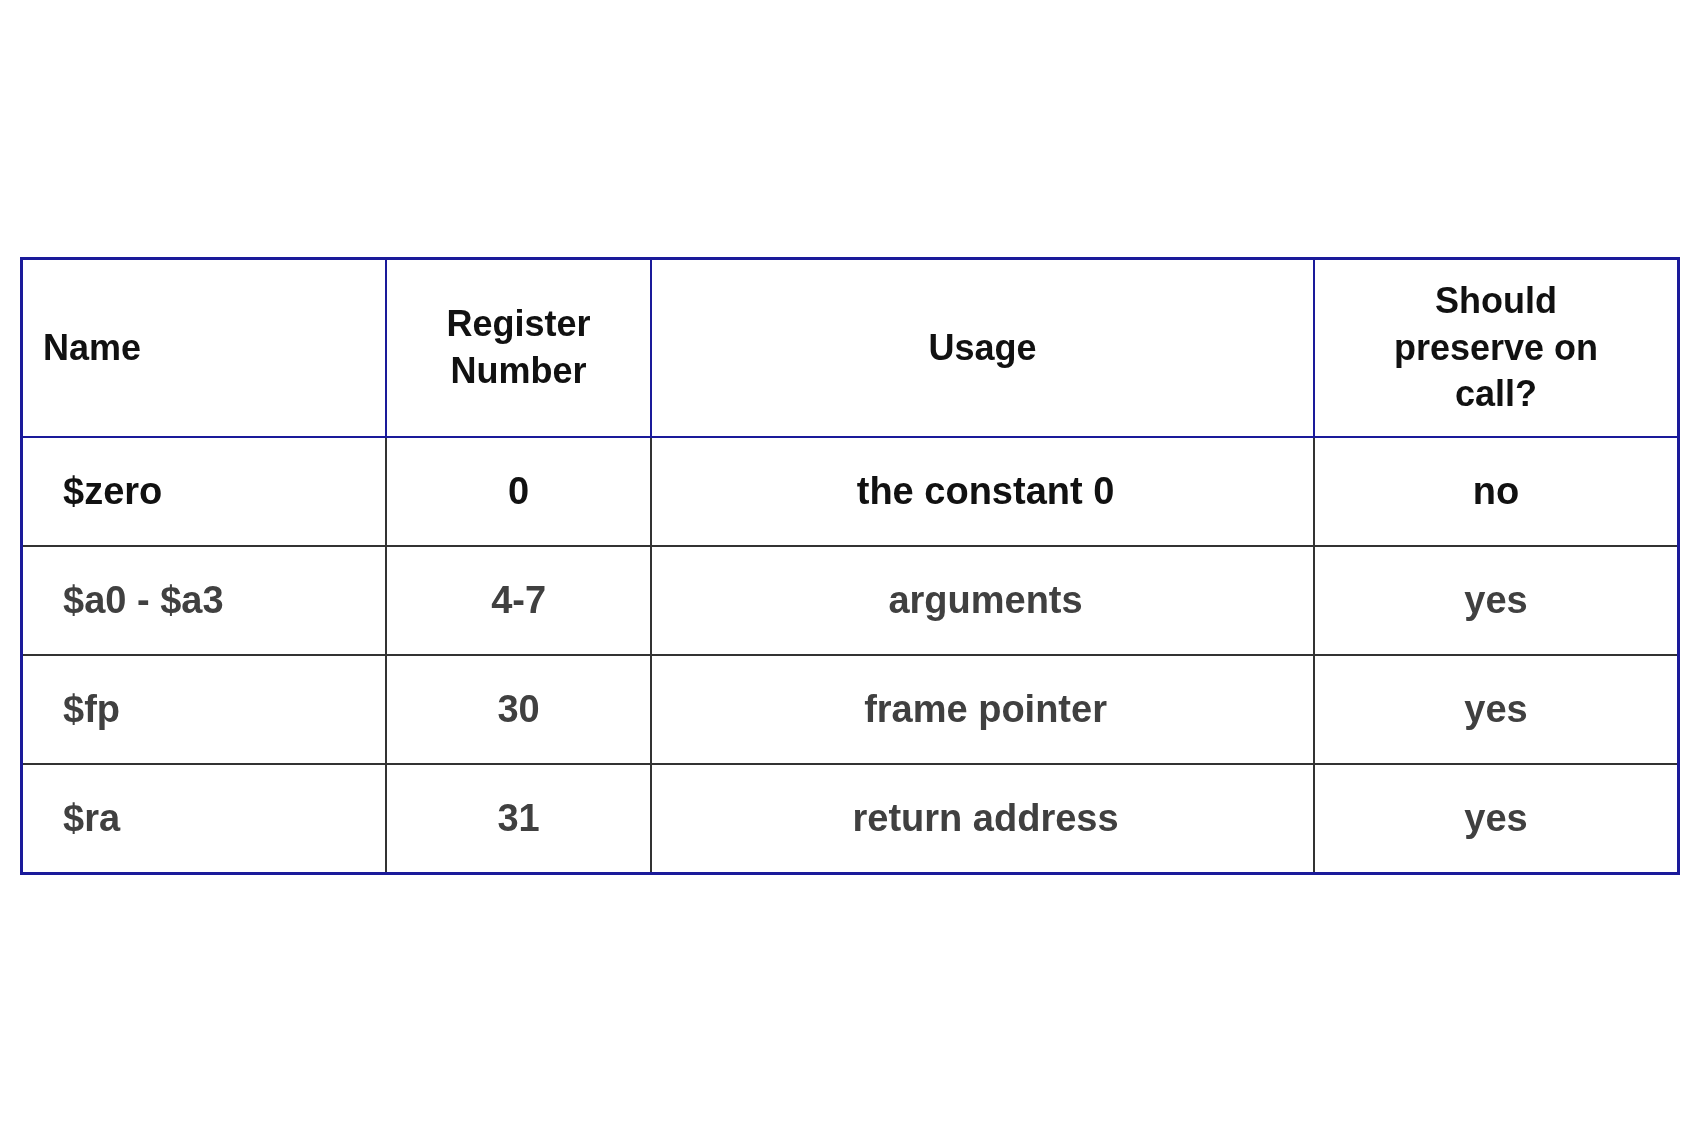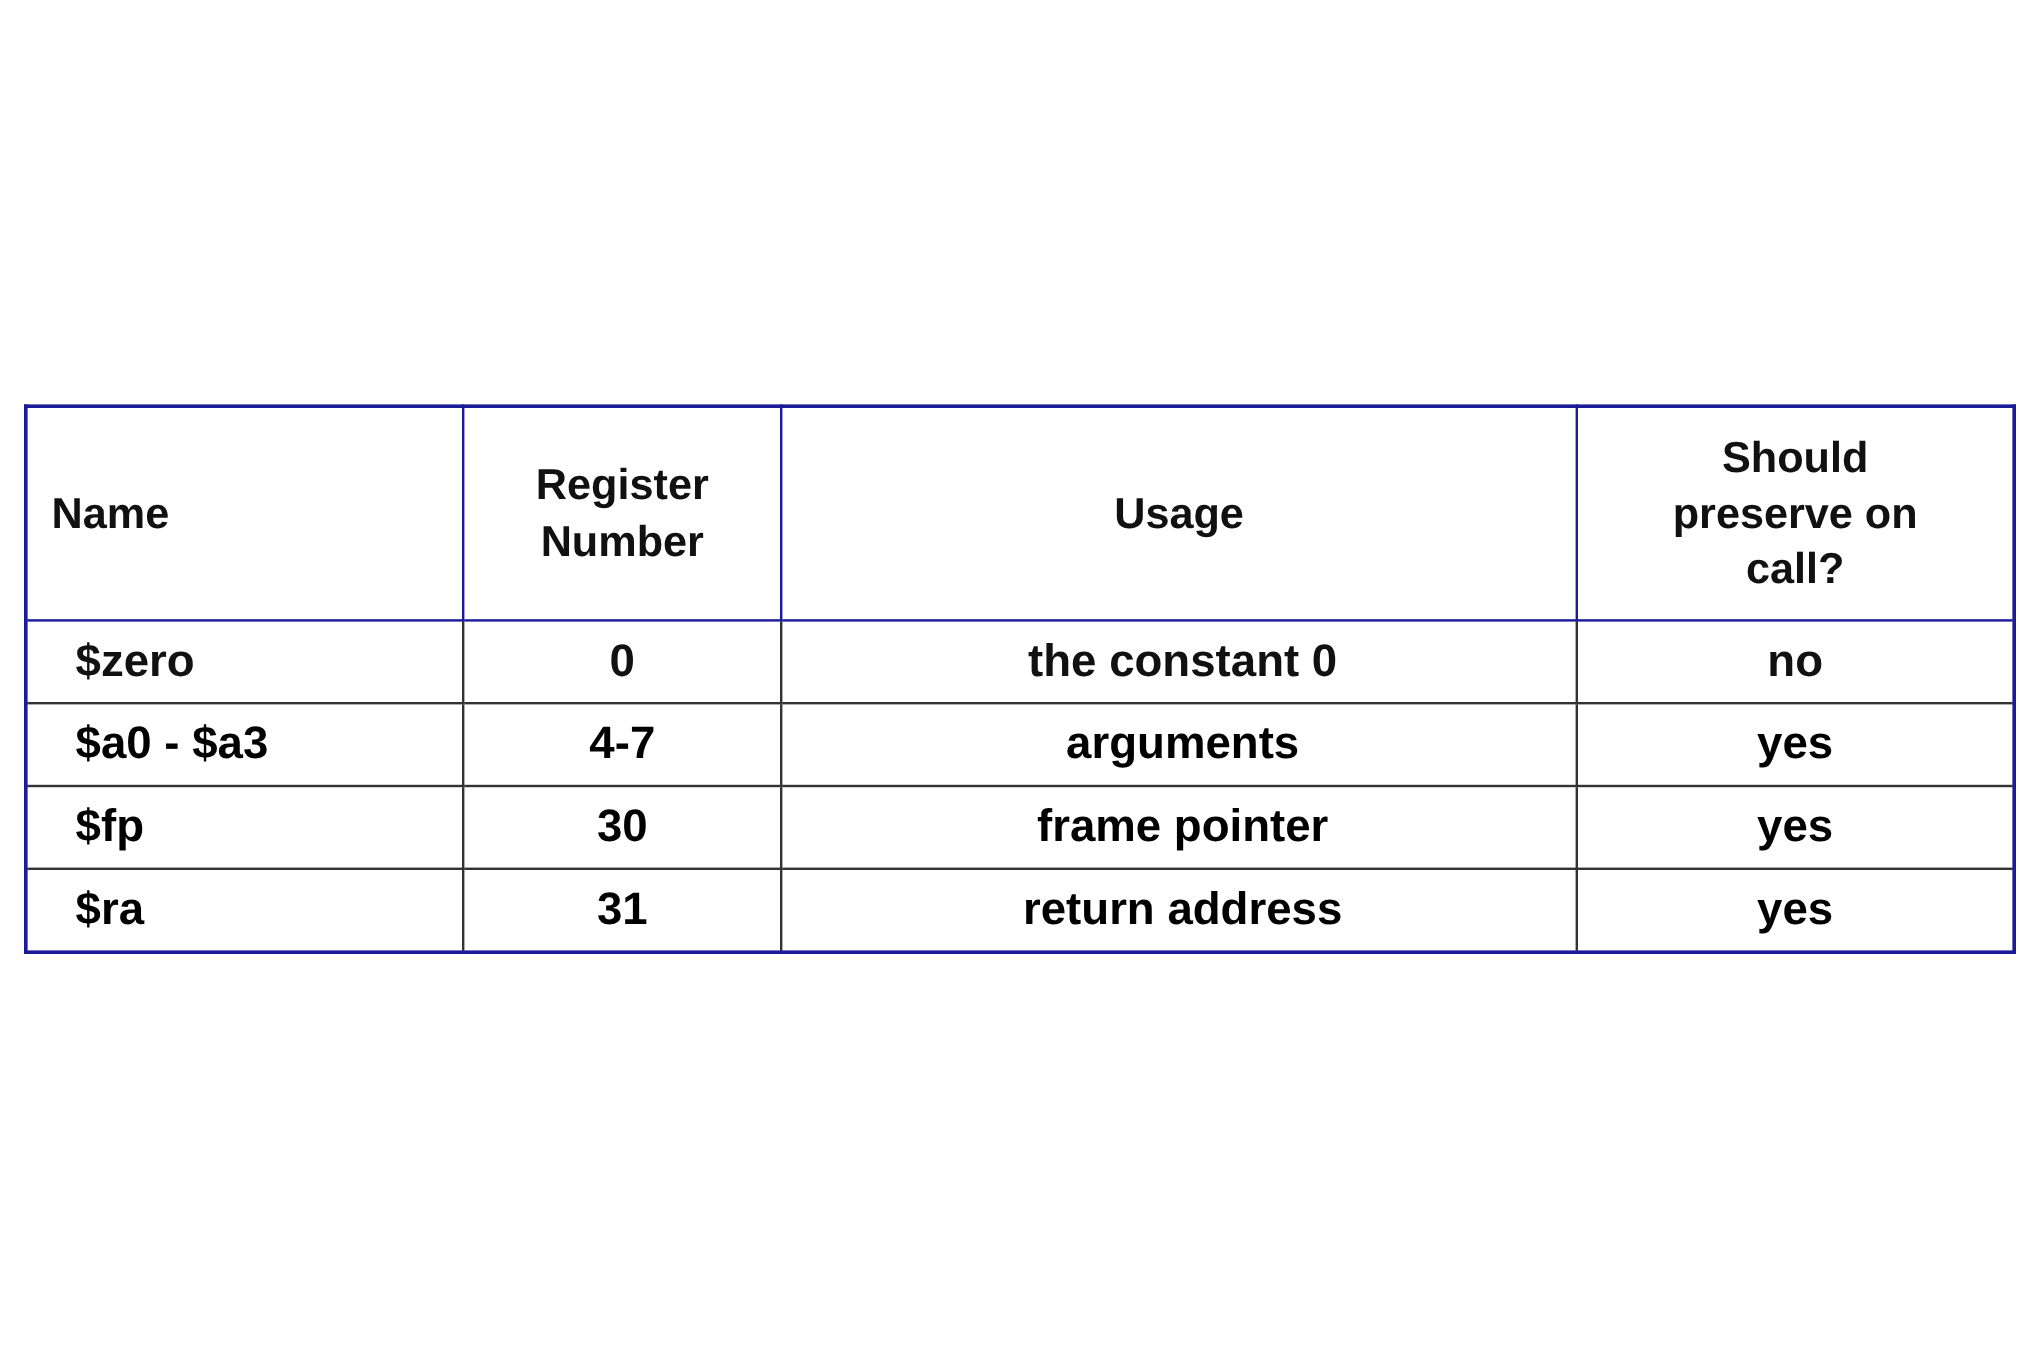--- a/index.html
+++ b/index.html
@@ -36,32 +36,32 @@
       font-weight: bold;
       color: #111111;
       background: #ffffff;
       vertical-align: middle;
       line-height: 1.3;
     }
 
     tbody tr td {
       border: 2px solid #333333;
       text-align: center;
-      padding: 12px 24px;
+      padding: 32px 24px;
       font-size: 38px;
       font-weight: bold;
       vertical-align: middle;
     }
 
     .black-text {
       color: #111111;
     }
 
     .blue-text {
-      color: #000000;
+      color: #404040;
     }
 
     .col-name {
       width: 22%;
       text-align: left;
       padding-left: 40px;
     }
 
     .col-reg {
       width: 16%;

